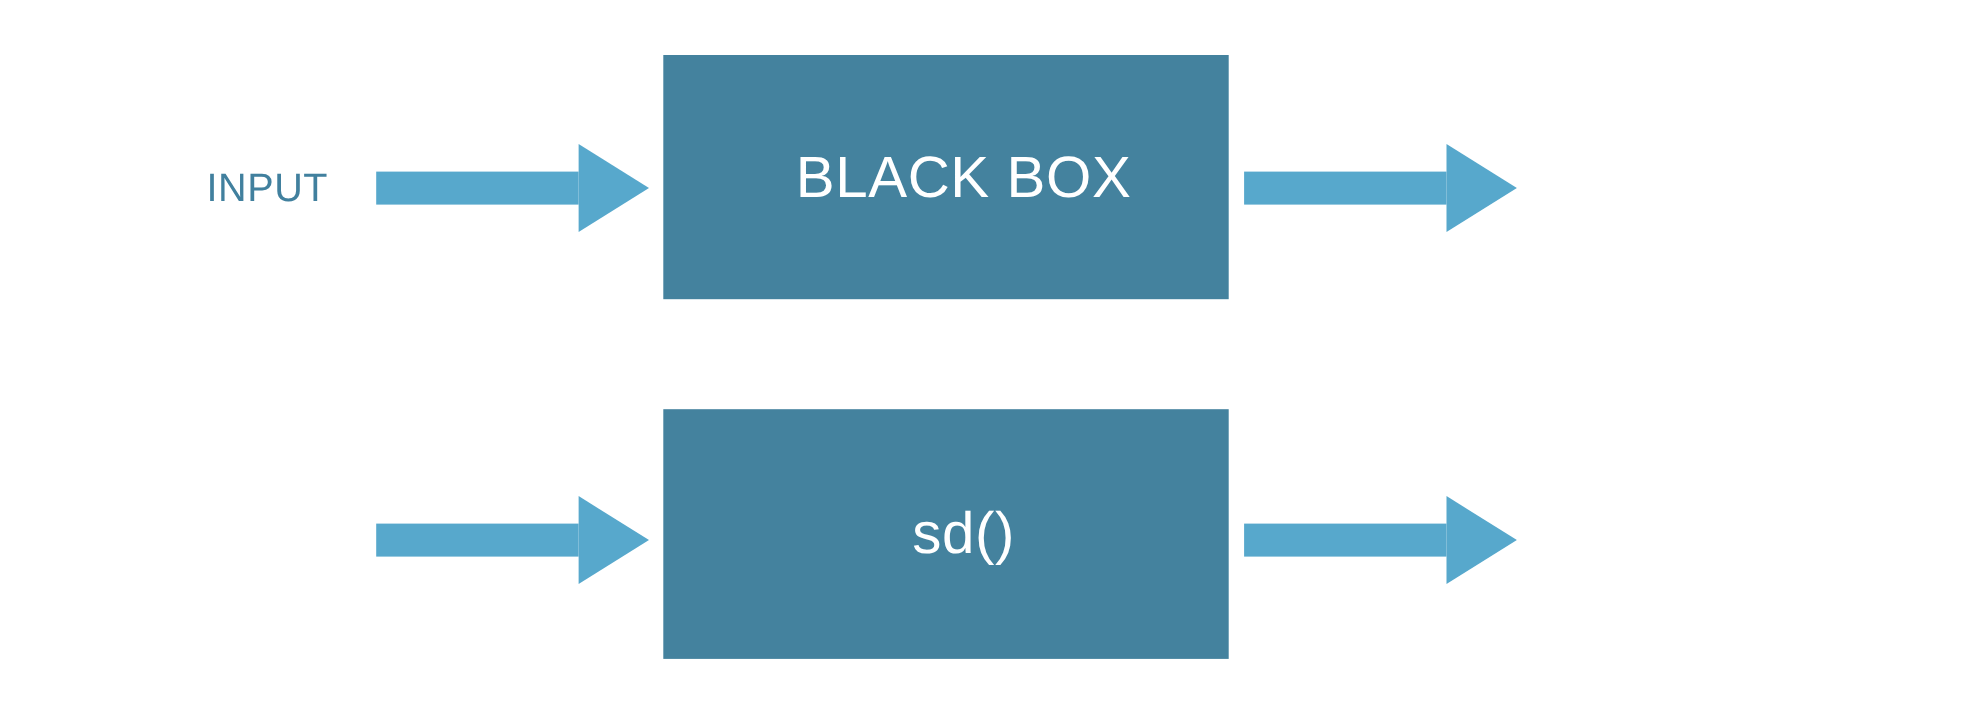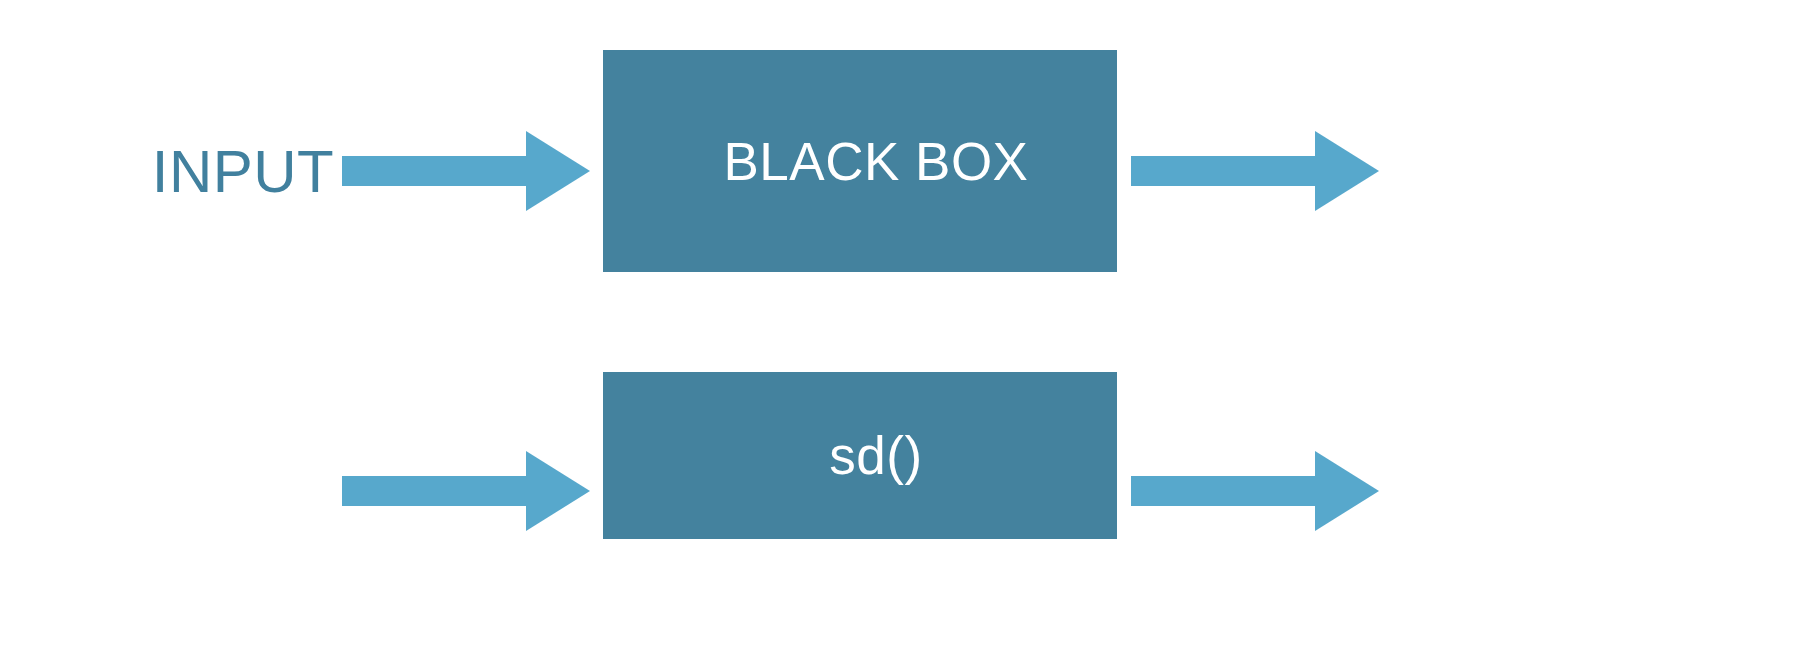--- a/index.html
+++ b/index.html
@@ -32,31 +32,31 @@
     color: var(--box-text);
     display: flex;
     align-items: center;
     justify-content: center;
     font-size: 53px;
     letter-spacing: 0.5px;
     text-align: center;
     padding-left: 32px;
   }
   .node-top { top: 50px; height: 222px; }
-  .node-bottom { top: 372px; height: 167px; }
+  .node-bottom { top: 372px; height: 227px; }
   
   .label {
     position: absolute;
     height: 80px;
     width: 220px;
     display: flex;
     align-items: center;
     justify-content: center;
     color: var(--label-text);
-    font-size: 60px;
+    font-size: 36px;
     letter-spacing: 0.5px;
     white-space: nowrap;
   }
   .label-input  { left: 133px; top: 131px; }
   .label-output { left: 1390px; top: 131px; }
   
   .arrow {
     position: absolute;
     width: 248px;
     height: 80px;

